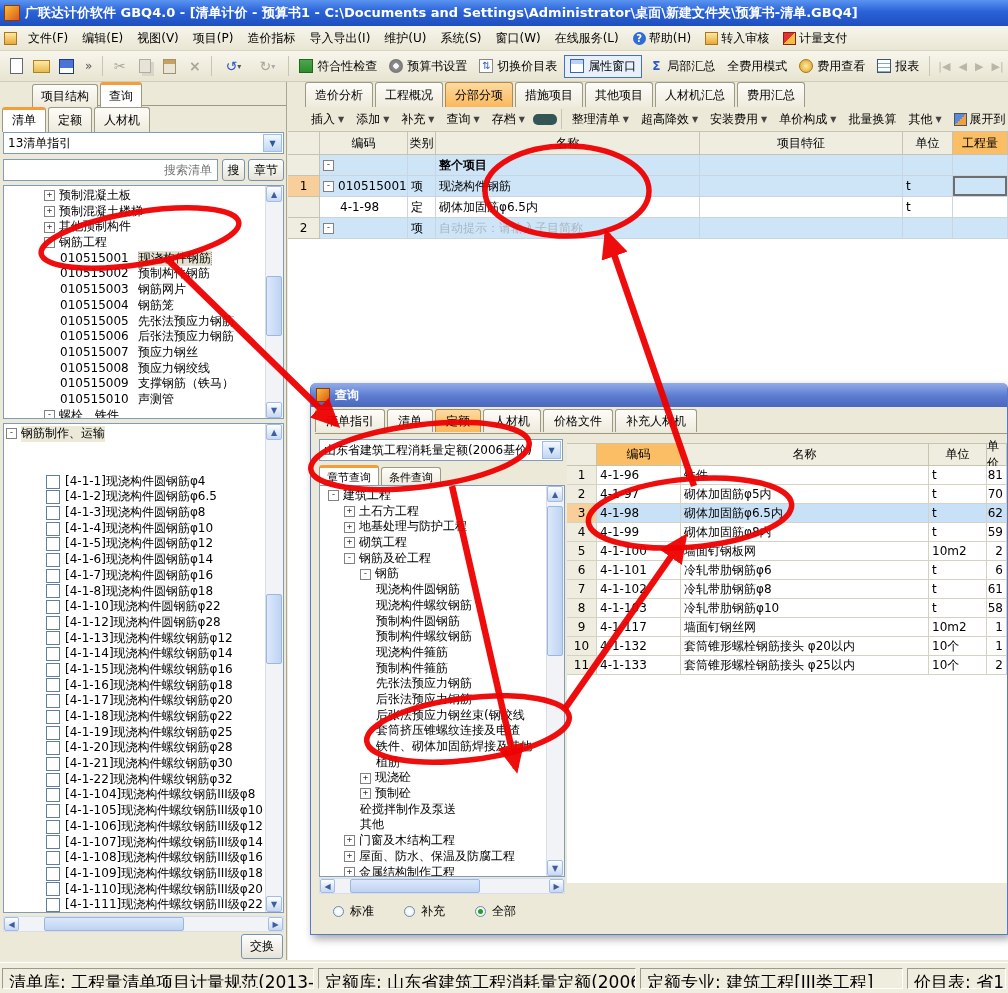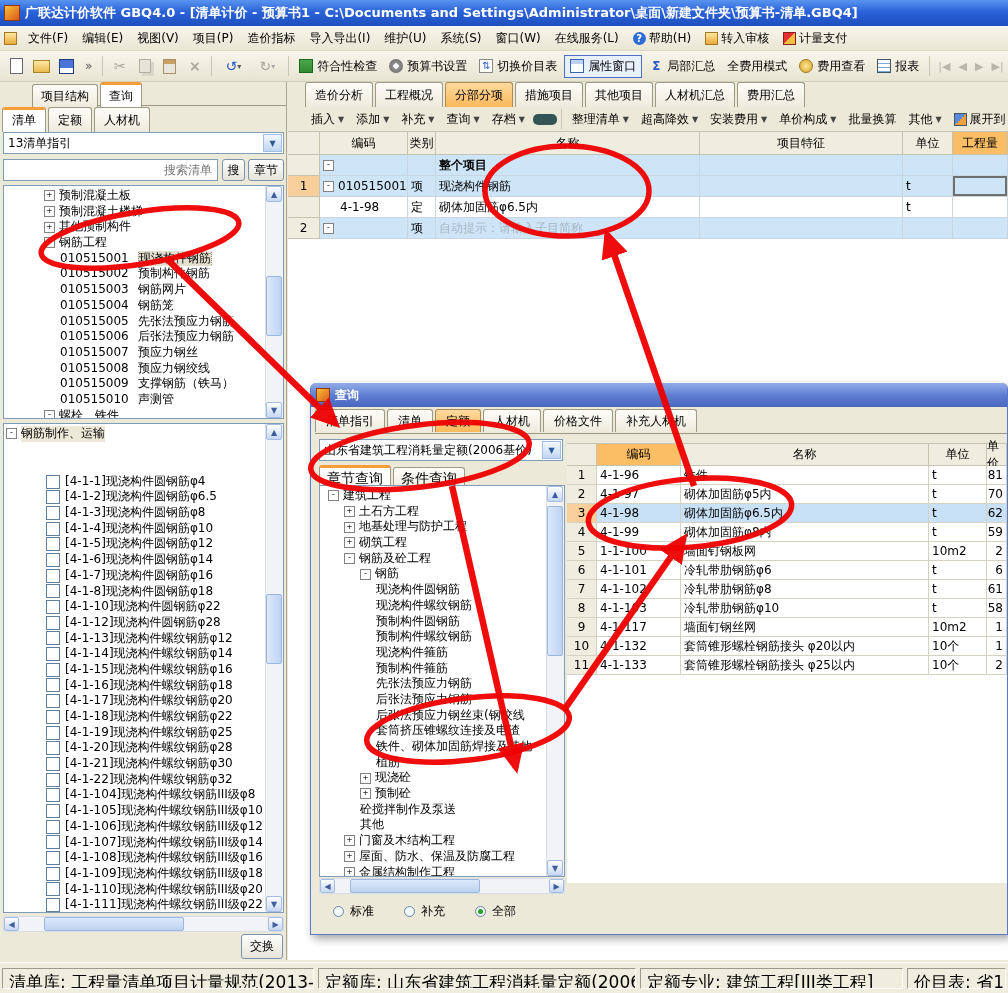--- a/index.html
+++ b/index.html
@@ -97,21 +97,21 @@
   
   #qwin{position:absolute;left:310px;top:383px;width:698px;height:552px;z-index:10;background:#ECE9D8;
     border:1px solid #5A78C8;border-top:none;border-radius:6px 6px 0 0;box-shadow:3px 4px 9px rgba(0,0,0,.35);box-sizing:border-box;}
   #qtitle{position:absolute;left:0;top:0;right:0;height:24px;border-radius:5px 5px 0 0;
     background:linear-gradient(180deg,#93ACE8 0%,#5B7BD0 55%,#4A68BE 100%);color:#fff;font-weight:bold;
     display:flex;align-items:center;padding-left:5px;gap:5px;box-sizing:border-box;}
   #qtabs{position:absolute;left:4px;top:26px;right:0;height:24px;border-bottom:1px solid #9C9A84;}
   #qtabs .tab{padding:3px 10px 2px;}
   #q-dropdown{left:8px;top:56px;width:244px;height:22px;}
   #q-subtabs{position:absolute;left:8px;top:82px;height:19px;}
-  #q-subtabs .tab{padding:2px 7px 1px;font-size:14px;}
+  #q-subtabs .tab{padding:2px 7px 1px;font-size:11px;}
   #q-tree{left:8px;top:102px;width:246px;height:392px;}
   #q-hsb{left:8px;top:495px;width:246px;height:16px;}
   #q-radios{position:absolute;left:22px;top:520px;display:flex;}
   .radio{display:flex;align-items:center;margin-right:30px;}
   .rdot{width:11px;height:11px;border-radius:50%;border:1px solid #6A8BA8;background:radial-gradient(#fff,#E8EEF4);margin-right:6px;position:relative;box-sizing:border-box;}
   .rdot.on::after{content:"";position:absolute;left:2px;top:2px;width:5px;height:5px;border-radius:50%;background:#21A121;}
   #q-right{position:absolute;left:256px;top:60px;width:440px;height:440px;background:#fff;}
   .qt-h{background:#EFEDDF;border:1px solid #C6C3B0;border-left:none;height:23px;display:flex;align-items:center;justify-content:center;box-sizing:border-box;}
   .qt-h.code{background:#FBBE65;}
   .qt-c{border-right:1px solid #D5D2C2;border-bottom:1px solid #D5D2C2;height:19px;display:flex;align-items:center;
@@ -739,21 +739,21 @@
       </div>
       <div class="mrow qrow">
         <div class="qt-c rn" style="width: 30px;">4</div>
         <div class="qt-c" style="width: 84px;">4-1-99</div>
         <div class="qt-c" style="width: 248px;">砌体加固筋φ8内</div>
         <div class="qt-c" style="width: 58px;">t</div>
         <div class="qt-c num" style="width: 20px;">59</div>
       </div>
       <div class="mrow qrow">
         <div class="qt-c rn" style="width: 30px;">5</div>
-        <div class="qt-c" style="width: 84px;">1-1-100</div>
+        <div class="qt-c" style="width: 84px;">4-1-100</div>
         <div class="qt-c" style="width: 248px;">墙面钉钢板网</div>
         <div class="qt-c" style="width: 58px;">10m2</div>
         <div class="qt-c num" style="width: 20px;">2</div>
       </div>
       <div class="mrow qrow">
         <div class="qt-c rn" style="width: 30px;">6</div>
         <div class="qt-c" style="width: 84px;">4-1-101</div>
         <div class="qt-c" style="width: 248px;">冷轧带肋钢筋φ6</div>
         <div class="qt-c" style="width: 58px;">t</div>
         <div class="qt-c num" style="width: 20px;">6</div>

